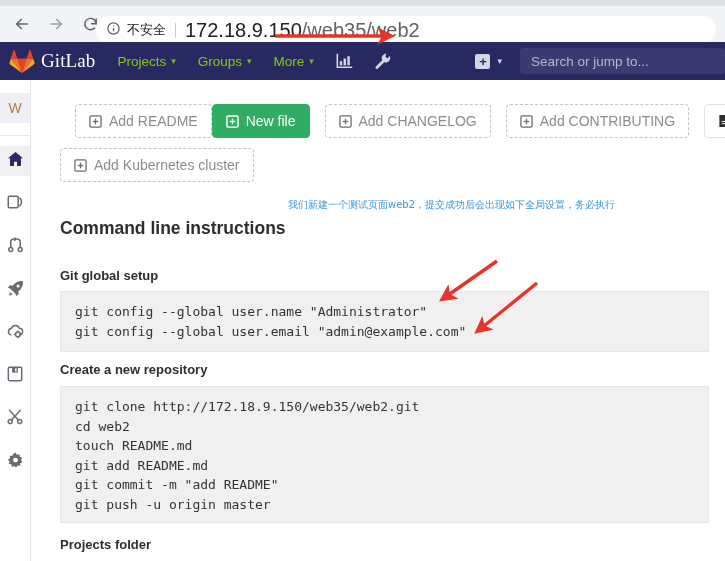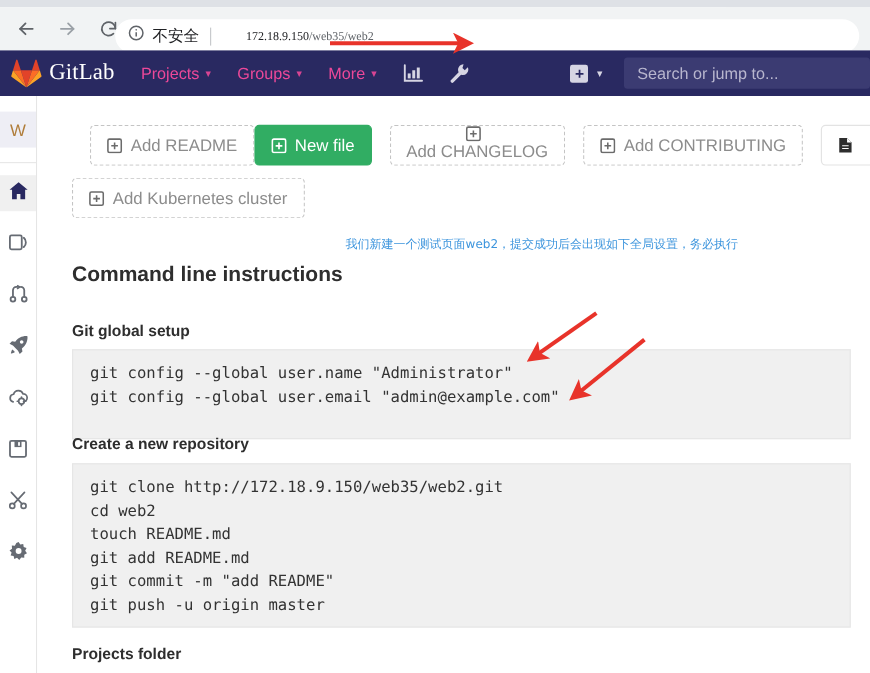--- a/index.html
+++ b/index.html
@@ -42,38 +42,38 @@
   }
   .omnibox .info-icon { flex: 0 0 auto; margin-right: 6px; color: #5f6368; }
   .omnibox .insecure {
     font-size: 13px; color: #202124; white-space: nowrap;
     font-family: "DejaVu Sans", sans-serif;
     text-align: center;
   }
   .omnibox .divider {
     width: 1px; height: 15px; background: #c8cacd; margin: 0 9px; flex: 0 0 auto;
   }
-  .omnibox .url { font-size: 10px; color: #202124; white-space: nowrap;
-    font-family: Liberation Serif, serif; margin-left: 20px; }
+  .omnibox .url { font-size: 20px; color: #202124; white-space: nowrap;
+    font-family: Liberation Sans, sans-serif; }
   .omnibox .url .host { color: #202124; }
   .omnibox .url .path { color: #5f6368; }
 
   
   .gl-navbar {
     position: absolute; top: 42px; left: 0; width: 725px; height: 38px;
     background: #292961;
     display: flex; align-items: center;
   }
   .gl-logo { margin-left: 9px; width: 26px; height: 24px; flex: 0 0 auto; }
   .gl-brand {
     color: #fff; font-size: 19px; margin-left: 6px; letter-spacing: .1px;
     font-family: Liberation Serif, serif; font-weight: 400;
   }
   .gl-navitem {
-    color: #ec4899; font-size: 13.5px; margin-left: 22px;
+    color: #84cc16; font-size: 13.5px; margin-left: 22px;
     display: flex; align-items: center; white-space: nowrap;
   }
   .gl-navitem .caret { margin-left: 5px; font-size: 9px; opacity: .9; }
   .gl-iconbtn { margin-left: 22px; color: #d6d5e3; display: flex; align-items: center; }
   .gl-right { margin-left: auto; display: flex; align-items: center; padding-right: 0; }
   .gl-plus {
     width: 15px; height: 15px; border-radius: 2px; background: #d6d5e3;
     color: #292961; display: flex; align-items: center; justify-content: center;
     font-size: 13px; line-height: 1; font-weight: 700;
   }
@@ -342,21 +342,21 @@
         <span class="bico">
           <svg width="13" height="13" viewBox="0 0 14 14" fill="none" stroke="#fff" stroke-width="1.5">
               <rect x="1" y="1" width="12" height="12" rx="1.4"></rect>
               <line x1="7" y1="4" x2="7" y2="10"></line>
               <line x1="4" y1="7" x2="10" y2="7"></line>
             </svg>
         </span>
         <span>New file</span>
       </div>
 
-      <div class="btn dashed" style="margin-left:15px;flex-direction:column;">
+      <div class="btn dashed" style="margin-left:15px;">
         <span class="bico">
           <svg width="13" height="13" viewBox="0 0 14 14" fill="none" stroke="#6b6b6b" stroke-width="1.4">
               <rect x="1" y="1" width="12" height="12" rx="1.4"></rect>
               <line x1="7" y1="4" x2="7" y2="10"></line>
               <line x1="4" y1="7" x2="10" y2="7"></line>
             </svg>
         </span>
         <span>Add CHANGELOG</span>
       </div>
 
@@ -393,21 +393,21 @@
               <line x1="4" y1="7" x2="10" y2="7"></line>
             </svg>
         </span>
         <span>Add Kubernetes cluster</span>
       </div>
     </div>
 
     <div class="sect-title" style="left:29px; top:138px;">Command line instructions</div>
 
     <div class="sub-title" style="left:29px; top:188px;">Git global setup</div>
-    <div class="codebox" style="left:29px; top:211px; width:649px; height:75px;">
+    <div class="codebox" style="left:29px; top:211px; width:649px; height:61px;">
       <pre>git config --global user.name "Administrator"
 git config --global user.email "admin@example.com"</pre>
     </div>
 
     <div class="sub-title" style="left:29px; top:282px;">Create a new repository</div>
     <div class="codebox" style="left:29px; top:306px; width:649px; height:137px;">
       <pre>git clone http://172.18.9.150/web35/web2.git
 cd web2
 touch README.md
 git add README.md

